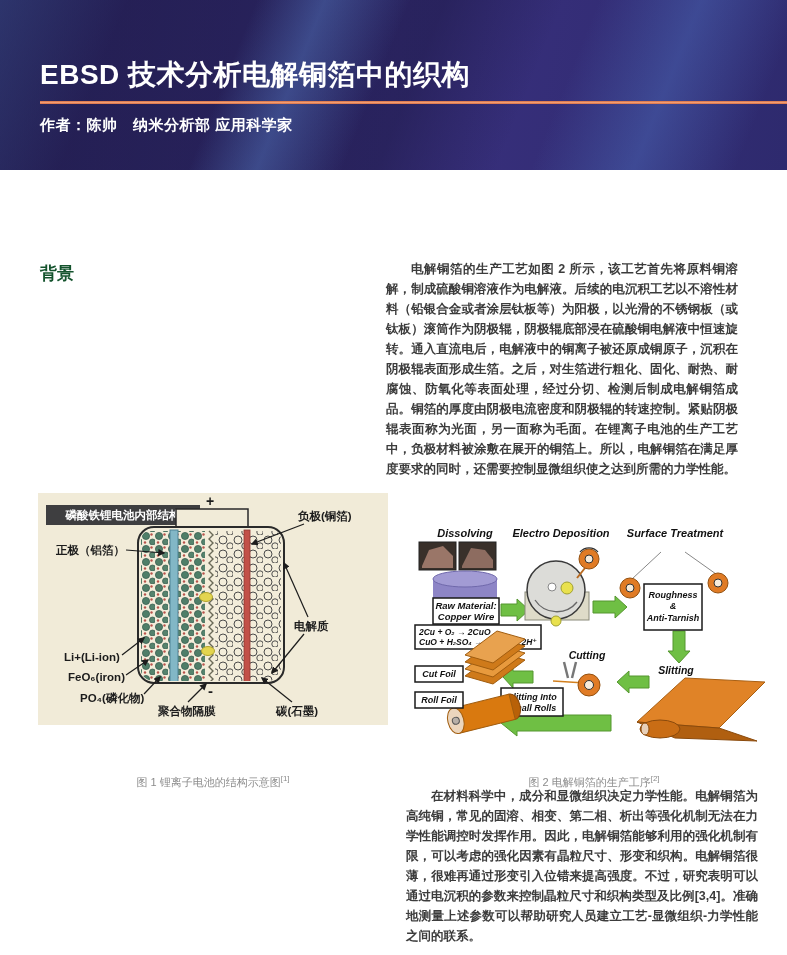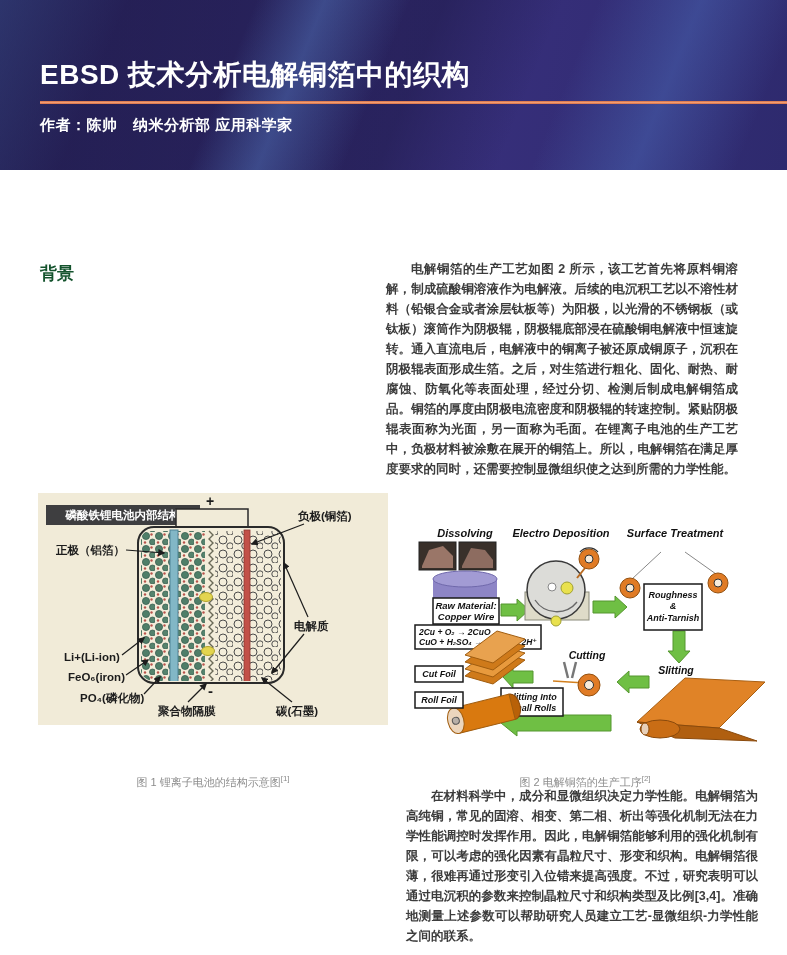--- a/index.html
+++ b/index.html
@@ -45,21 +45,21 @@
   .p-right2 { left:406px; top:786px; width:352px; }
   
   .fig1-wrap { position:absolute; left:38px;  top:493px; width:350px; height:232px; }
   .fig2-wrap { position:absolute; left:413px; top:526px; width:362px; height:221px;font-style:italic; }
   .caption {
     position:absolute; top:731px; text-align:center;
     font-size:11px; color:#8c8c8c; font-weight:400;margin-top:43px;
   }
   .caption sup { font-size:8px; color:#8c8c8c; }
   .cap1 { left:38px;  width:350px; }
-  .cap2 { left:404px; width:362px; }
+  .cap2 { left:413px; width:362px; }
   svg text { font-family:"Liberation Sans","DejaVu Sans",sans-serif; }
 </style>
 </head>
 <body>
 
 <div class="page">
 
   <div class="banner">
     <div class="banner-title">EBSD 技术分析电解铜箔中的织构</div>
     <div class="banner-rule"></div>

